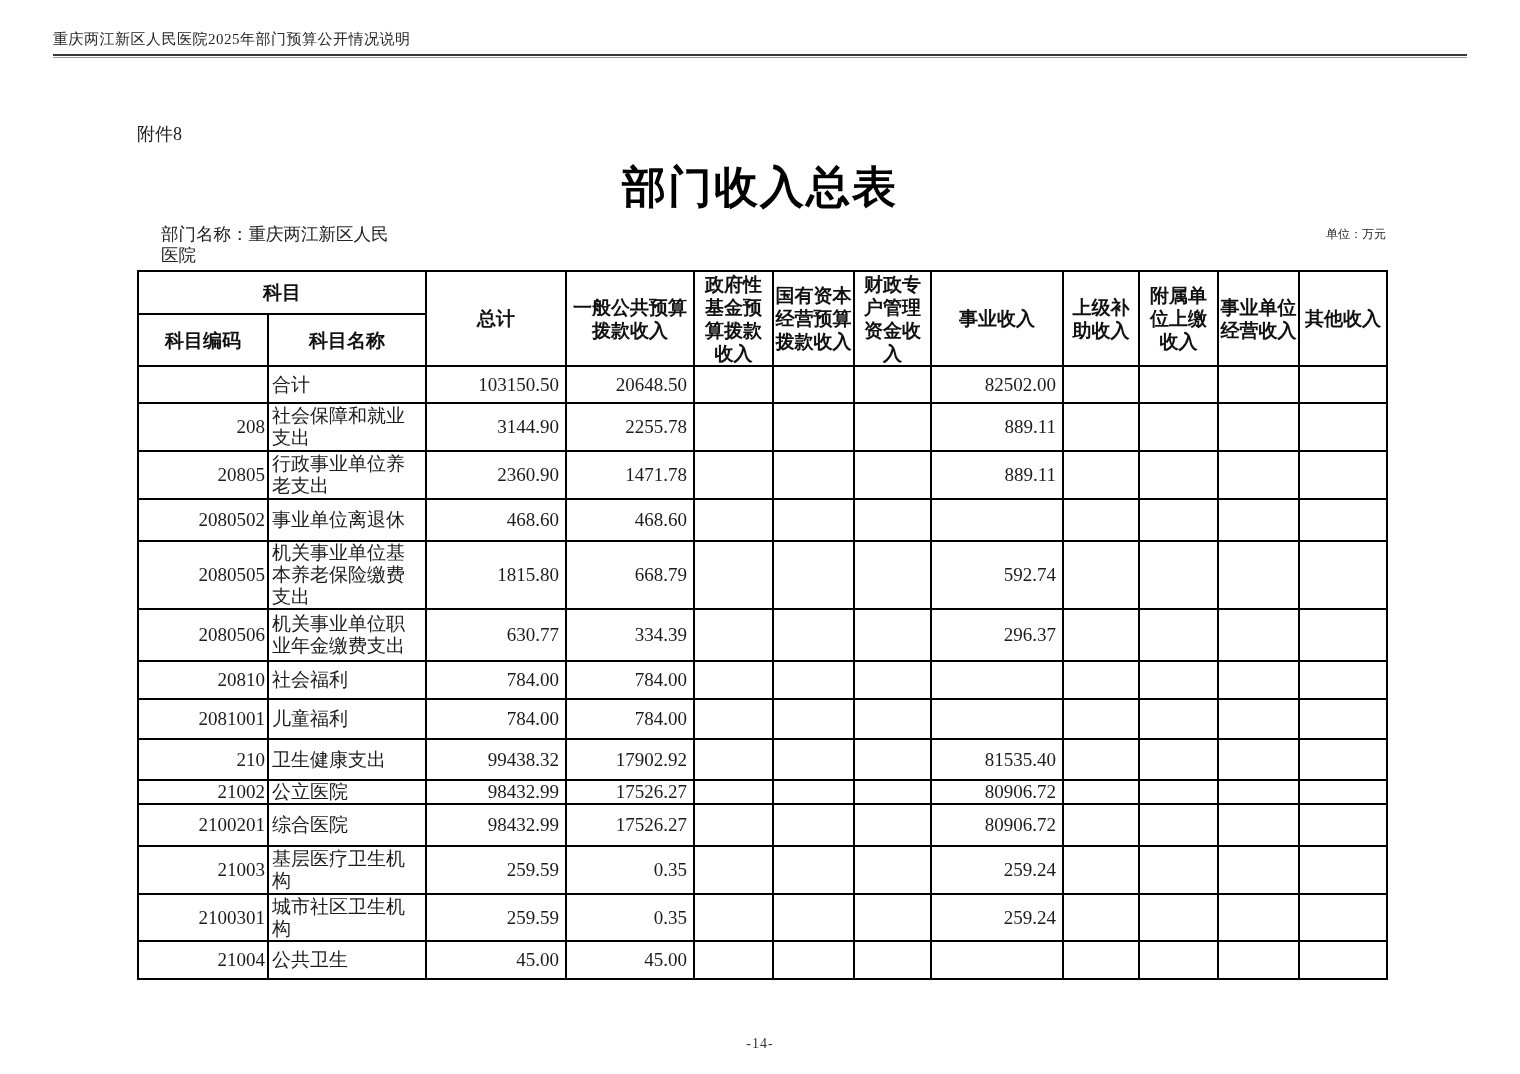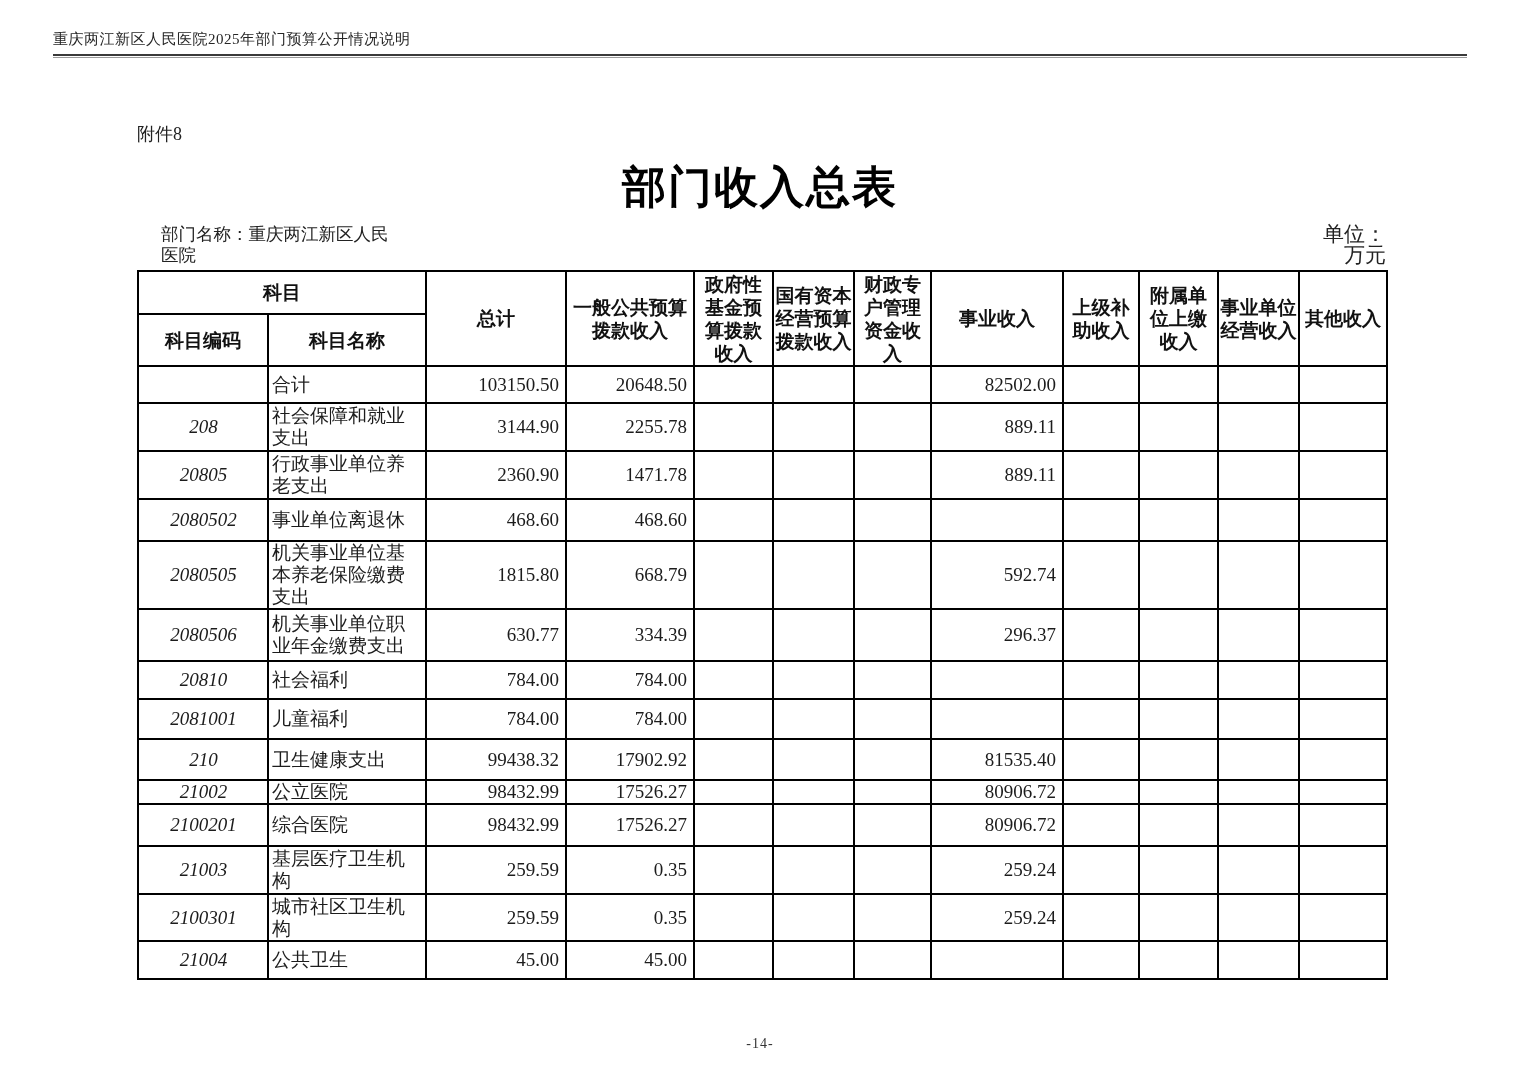--- a/index.html
+++ b/index.html
@@ -19,37 +19,37 @@
   .attachment{position:absolute;left:137px;top:122px;font-size:18px;color:#222;}
   .title{
     position:absolute;left:0;top:158px;width:1520px;margin:0;text-align:center;
     font-size:44px;font-weight:bold;letter-spacing:2px;color:#000000;
   }
   .dept{
     position:absolute;left:137px;top:224px;width:242px;font-size:17.5px;
     line-height:21px;color:#222;word-break:break-all;margin-left:24px;
   }
   .unit{
-    position:absolute;right:134px;top:224px;width:82px;font-size:21px;
+    position:absolute;right:134px;top:224px;width:82px;font-size:12px;
     line-height:21px;color:#222;text-align:right;word-break:break-all;
   }
   table.income{
     position:absolute;left:137px;top:270px;width:1249px;
     border-collapse:collapse;table-layout:fixed;border-radius:24px;
   }
   table.income th,table.income td{
     border:2px solid #000;font-size:19px;overflow:hidden;
     word-break:break-all;
   }
   table.income th{
     font-weight:bold;text-align:center;vertical-align:middle;
     padding:0 1px;line-height:23px;color:#111;
   }
   table.income td{vertical-align:middle;line-height:22px;color:#1c1c1c;}
-  td.code{text-align:center;padding:0 2px 0 3px;font-style:italic;}
+  td.code{text-align:right;padding:0 2px 0 3px;}
   td.name{text-align:left;padding:0 8px 0 3px;}
   td.num{text-align:right;padding:0 6px 0 2px;}
   tr.h1{height:43px;}
   tr.h2{height:52px;}
   .footer{
     position:absolute;left:0;top:1036px;width:1520px;text-align:center;
     font-size:14px;color:#333;letter-spacing:1px;
   }
 </style>
 </head>

